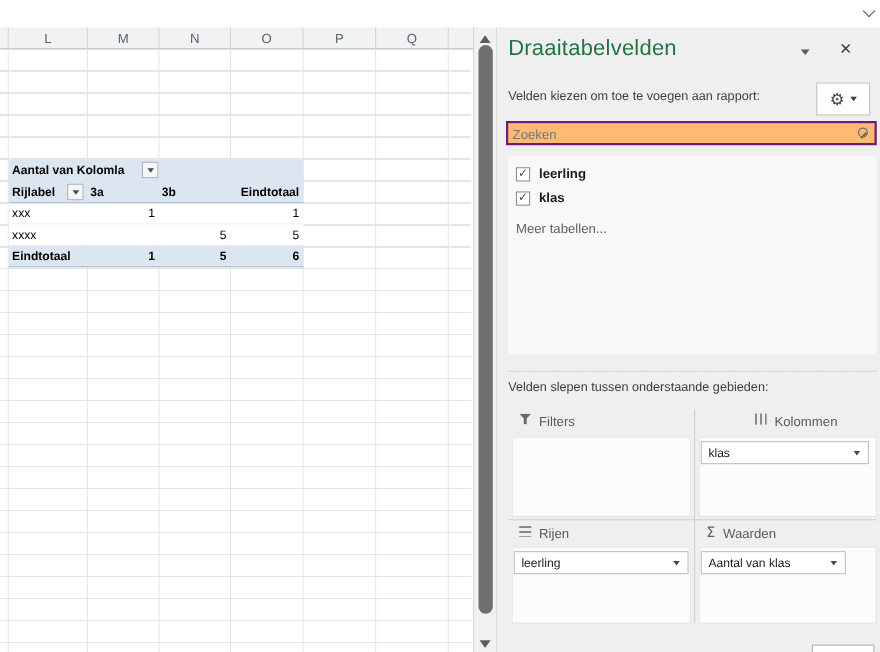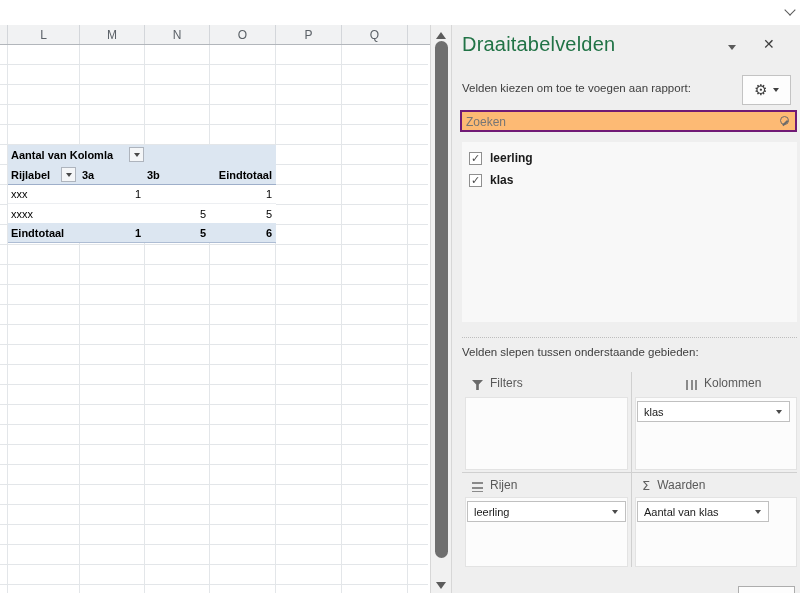--- a/index.html
+++ b/index.html
@@ -89,21 +89,21 @@
   .field-row{display:flex;align-items:center;gap:8px;height:22px;padding-left:7px;cursor:pointer;}
   .field-row:first-child{margin-top:5px;}
   .cb{width:13px;height:13px;background:#fff;border:1px solid #8f8f8f;display:flex;align-items:center;justify-content:center;
     font-size:11px;color:#4a4a4a;line-height:1;}
   .field-label{font-size:12px;font-weight:bold;color:#1a1a1a;}
   .more-tables{margin:10px 0 0 7px;font-size:12px;color:#5f5f5f;cursor:pointer;}
 
   .dotted-sep{position:absolute;left:10px;top:312px;width:335px;border-top:1px dotted #bdbdbd;}
   .drag-text{position:absolute;left:10px;top:321px;font-size:11.5px;color:#3d3d3d;}
 
-  .area-label{position:absolute;display:flex;align-items:flex-end;gap:7px;font-size:12px;color:#595959;}
+  .area-label{position:absolute;display:flex;align-items:flex-start;gap:7px;font-size:12px;color:#595959;}
   .al-filters{left:20px;top:351px;}
   .al-columns{left:190px;top:351px;margin-left:44px;}
   .al-rows{left:20px;top:453px;}
   .al-values{left:190px;top:453px;}
   .funnel-icon{width:11px;height:10px;background:#6a6a6a;
     clip-path:polygon(0 0,100% 0,62% 45%,62% 100%,38% 100%,38% 45%);}
   .cols-icon{width:11px;height:10px;background-image:repeating-linear-gradient(to right,#8a8a8a 0 2px,transparent 2px 4.5px);}
   .rows-icon{width:11px;height:10px;background-image:repeating-linear-gradient(to bottom,#8a8a8a 0 2px,transparent 2px 4.5px);}
   .sigma-icon{font-size:13px;color:#5f5f5f;line-height:1;font-family:"DejaVu Sans",sans-serif;}
 
@@ -215,20 +215,21 @@
 
     <div class="field-list">
       <div class="field-row">
         <span class="cb">✓</span>
         <span class="field-label">leerling</span>
       </div>
       <div class="field-row">
         <span class="cb">✓</span>
         <span class="field-label">klas</span>
       </div>
+      <div class="more-tables">Meer tabellen...</div>
     </div>
 
     <div class="dotted-sep"></div>
     <div class="drag-text">Velden slepen tussen onderstaande gebieden:</div>
 
     <div class="area-label al-filters">
       <span class="funnel-icon"></span>
       <span>Filters</span>
     </div>
     <div class="area-label al-columns">

